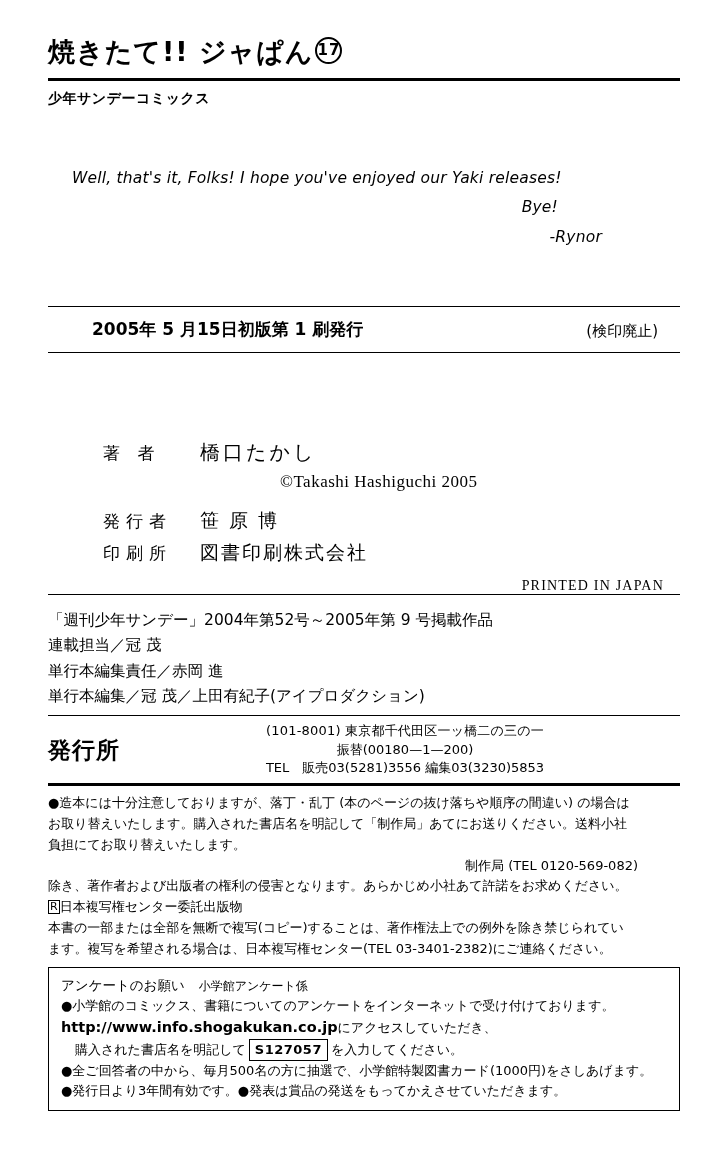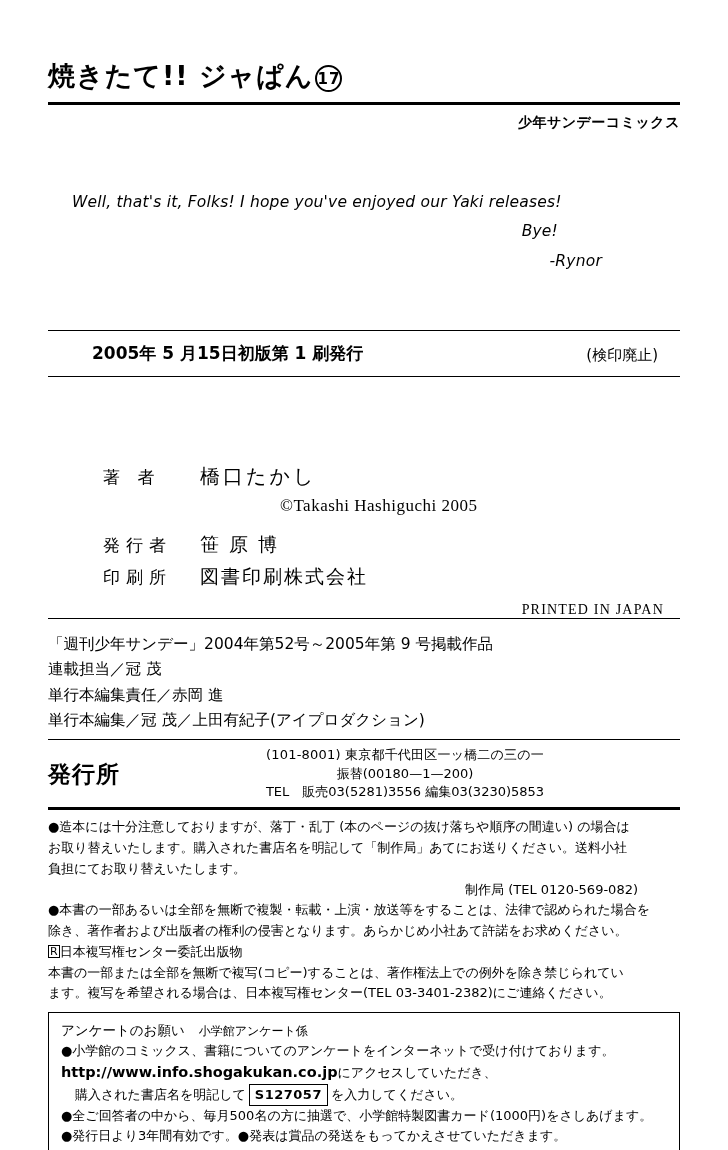--- a/index.html
+++ b/index.html
@@ -19,22 +19,22 @@
     position: relative;
     width: 728px;
     height: 1150px;
     box-sizing: border-box;
     padding: 0 48px;
   }
 
   
   .title-row {
     display: flex;
-    align-items: flex-end;
-    padding-top: 58px;
+    align-items: center;
+    padding-top: 34px;
     font-family: "DejaVu Sans", sans-serif;
     font-weight: bold;
     font-size: 27px;
     letter-spacing: 1px;
   }
   .title-main { white-space: pre; }
   .vol-circle {
     display: inline-flex;
     align-items: center;
     justify-content: center;
@@ -53,21 +53,20 @@
     border: none;
     border-top: 3px solid #000;
     margin: 8px 0 0 0;
   }
   .subtitle {
     font-family: "DejaVu Sans", sans-serif;
     font-weight: bold;
     font-size: 14px;
     margin-top: 9px;
     letter-spacing: 0.5px;
-    text-align: right;
   }
 
   
   .note {
     margin-top: 56px;
     font-family: "DejaVu Sans", sans-serif;
     font-style: italic;
     font-size: 15.5px;
     line-height: 1.9;
     letter-spacing: 0.2px;
@@ -296,21 +295,20 @@
       <span>振替(00180—1—200)</span><br>
       <span>TEL　販売03(5281)3556 編集03(3230)5853</span>
     </span>
   </div>
 
   <div class="notices">
     <p>●造本には十分注意しておりますが、落丁・乱丁 (本のページの抜け落ちや順序の間違い) の場合は</p>
     <p>お取り替えいたします。購入された書店名を明記して「制作局」あてにお送りください。送料小社</p>
     <p>負担にてお取り替えいたします。</p>
     <p class="indent-right">制作局 (TEL  0120-569-082)</p>
-    <p>●本書の一部あるいは全部を無断で複製・転載・上演・放送等をすることは、法律で認められた場合を</p>
     <p>除き、著作者および出版者の権利の侵害となります。あらかじめ小社あて許諾をお求めください。</p>
     <p><span class="boxed-r">R</span><span>日本複写権センター委託出版物</span></p>
     <p>本書の一部または全部を無断で複写(コピー)することは、著作権法上での例外を除き禁じられてい</p>
     <p>ます。複写を希望される場合は、日本複写権センター(TEL  03-3401-2382)にご連絡ください。</p>
   </div>
 
   <div class="survey">
     <p class="hdr">
       <span>アンケートのお願い</span><span class="sub">小学館アンケート係</span>
     </p>

